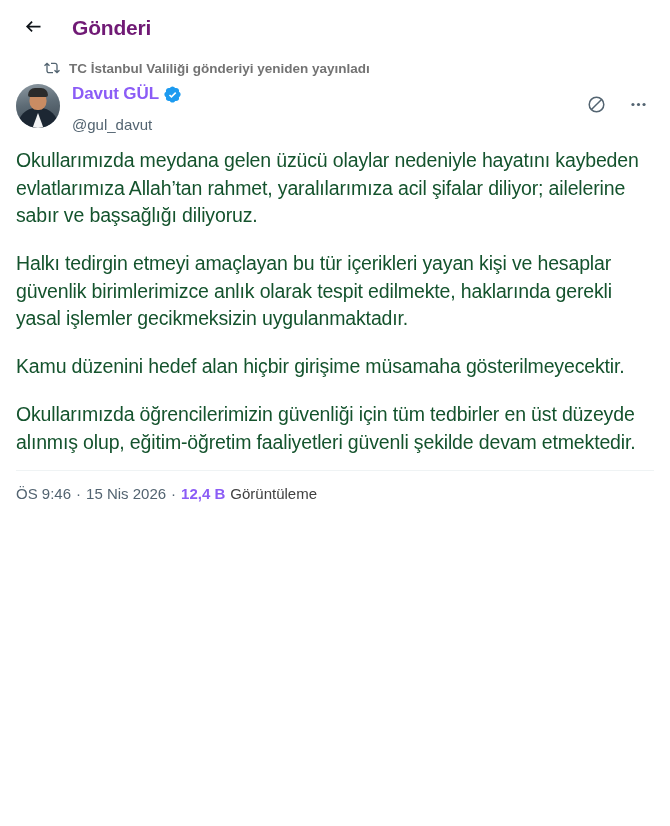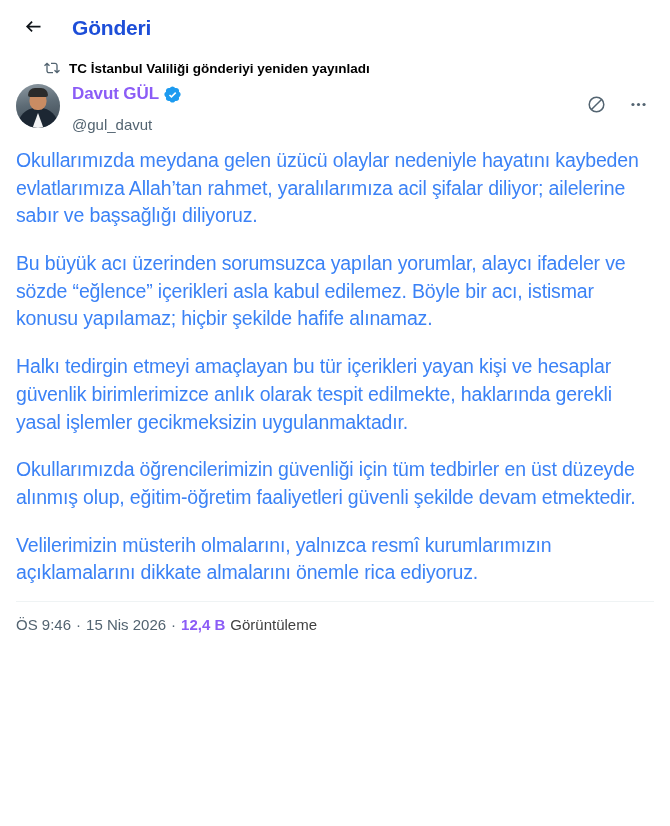--- a/index.html
+++ b/index.html
@@ -36,30 +36,30 @@
     align-items: center;
     justify-content: center;
     border-radius: 50%;
     cursor: pointer;
     flex: 0 0 auto;
   }
   .header-title {
     font-size: 21px;
     font-weight: bold;
     letter-spacing: -0.2px;
-    color: #1d4ed8;
+    color: #701a75;
   }
 
   
   .repost-row {
     display: flex;
     align-items: center;
     gap: 9px;
     padding: 4px 16px 2px 44px;
-    color: #000000;
+    color: #737373;
     font-size: 13.5px;
     font-weight: bold;
   }
   .repost-icon { display: flex; align-items: center; }
 
   
   .author-row {
     display: flex;
     align-items: flex-start;
     padding: 6px 16px 0 16px;
@@ -153,21 +153,21 @@
     justify-content: center;
     color: #536471;
     cursor: pointer;
   }
 
   
   .post-body {
     padding: 14px 16px 0 16px;
     font-size: 19.5px;
     line-height: 1.42;
-    color: #3b82f6;
+    color: #14532d;
     letter-spacing: -0.15px;
   }
   .post-body p { margin: 0 0 20px 0; }
   .post-body p:last-child { margin-bottom: 0; }
 
   
   .metrics-divider {
     margin: 14px 16px 0 16px;
     border-top: 1px solid #eff3f4;
   }
@@ -246,24 +246,23 @@
           <circle cx="5" cy="12" r="2" fill="#536471"></circle>
           <circle cx="12" cy="12" r="2" fill="#536471"></circle>
           <circle cx="19" cy="12" r="2" fill="#536471"></circle>
         </svg>
       </div>
     </div>
   </div>
 
   <div class="post-body">
     <p>Okullarımızda meydana gelen üzücü olaylar nedeniyle hayatını kaybeden evlatlarımıza Allah’tan rahmet, yaralılarımıza acil şifalar diliyor; ailelerine sabır ve başsağlığı diliyoruz.</p>
-    <p>Bu büyük acı üzerinden sorumsuzca yapılan yorumlar, alaycı ifadeler ve sözde “eğlence” içerikleri asla kabul edilemez. Böyle bir acı, istismar konusu yapılamaz; hiçbir şekilde hafife alınamaz.</p>
     <p>Halkı tedirgin etmeyi amaçlayan bu tür içerikleri yayan kişi ve hesaplar güvenlik birimlerimizce anlık olarak tespit edilmekte, haklarında gerekli yasal işlemler gecikmeksizin uygulanmaktadır.</p>
+    <p>Kamu düzenini hedef alan hiçbir girişime müsamaha gösterilmeyecektir.</p>
     <p>Okullarımızda öğrencilerimizin güvenliği için tüm tedbirler en üst düzeyde alınmış olup, eğitim-öğretim faaliyetleri güvenli şekilde devam etmektedir.</p>
-    <p>Velilerimizin müsterih olmalarını, yalnızca resmî kurumlarımızın açıklamalarını dikkate almalarını önemle rica ediyoruz.</p>
   </div>
 
   <div class="metrics-divider"></div>
   <div class="metrics">
     <span>ÖS 9:46</span>
     <span class="sep">·</span>
     <span>15 Nis 2026</span>
     <span class="sep">·</span>
     <span class="count">12,4 B</span>
     <span class="views-label">Görüntüleme</span>

